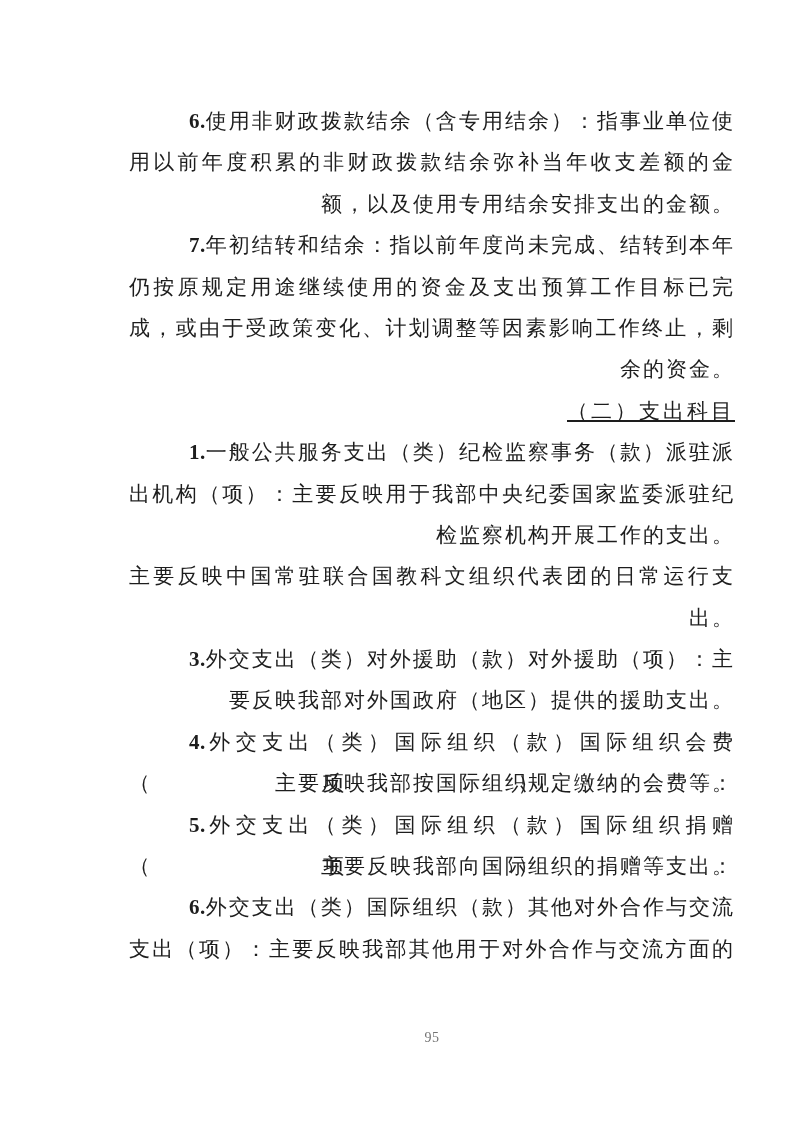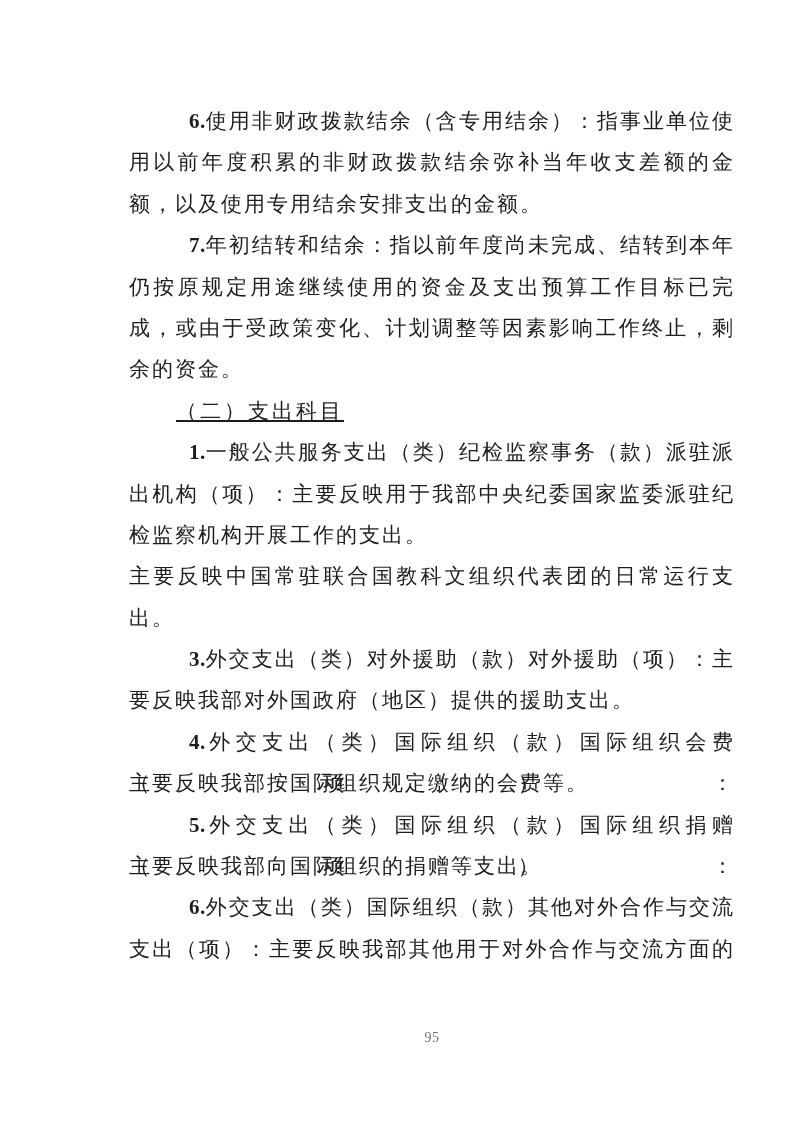--- a/index.html
+++ b/index.html
@@ -23,20 +23,21 @@
     top: 101px;
     width: 606px;
   }
   .line {
     height: 41.4px;
     line-height: 41.4px;
     font-size: 21px;
     letter-spacing: 2px;
     white-space: nowrap;
     overflow: visible;
+    text-align: right;
   }
   .line.justify {
     text-align: justify;
     text-align-last: justify;
     white-space: normal;
   }
   .line.indent {
     text-indent: 60px;
   }
   .line.heading {

